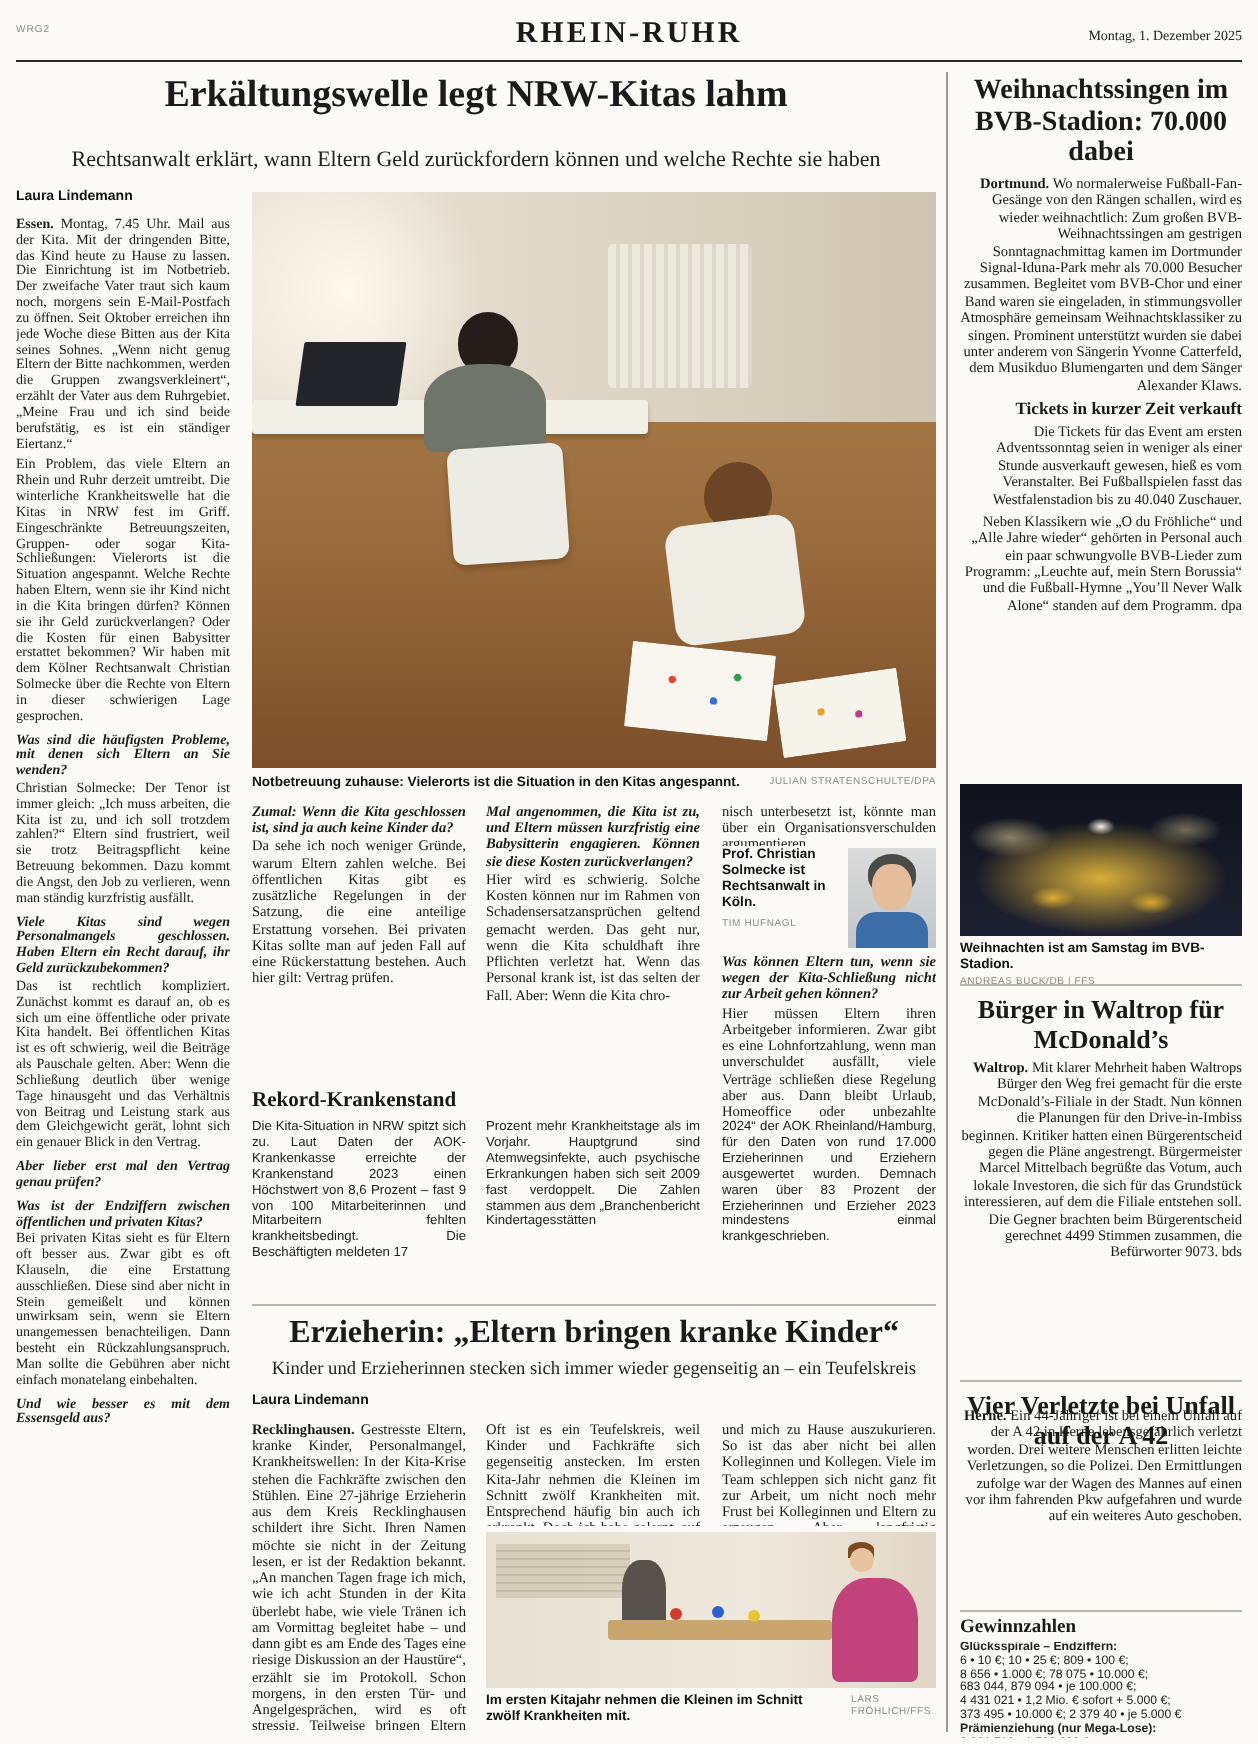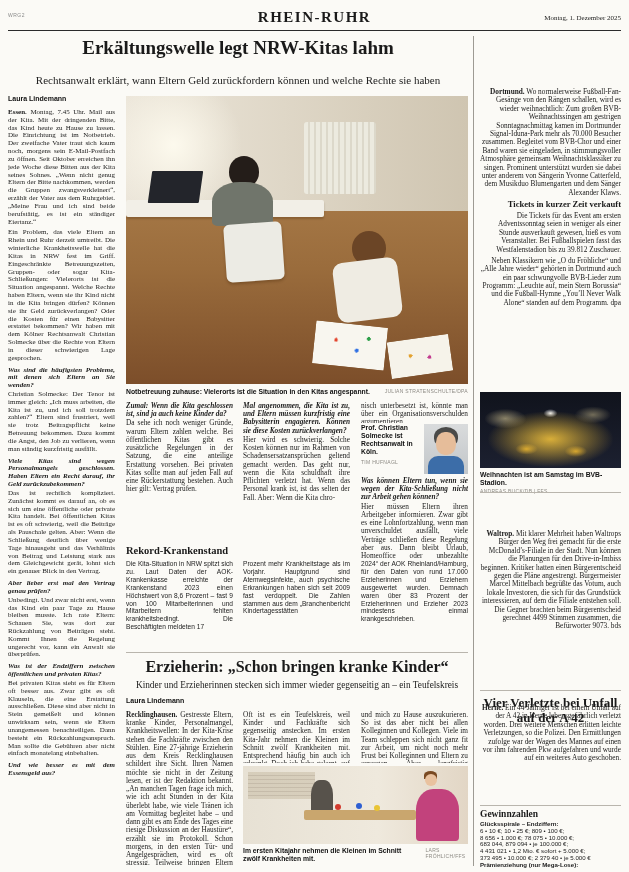--- a/index.html
+++ b/index.html
@@ -133,21 +133,20 @@
   </div>
 
   <div class="abs body-col body-sm" style="left:8px;top:109px;width:107px;height:756px;">
     <p><span class="city">Essen.</span> <span>Montag, 7.45 Uhr. Mail aus der Kita. Mit der dringenden Bitte, das Kind heute zu Hause zu lassen. Die Einrichtung ist im Notbetrieb. Der zweifache Vater traut sich kaum noch, morgens sein E-Mail-Postfach zu öffnen. Seit Oktober erreichen ihn jede Woche diese Bitten aus der Kita seines Sohnes. „Wenn nicht genug Eltern der Bitte nachkommen, werden die Gruppen zwangsverkleinert“, erzählt der Vater aus dem Ruhrgebiet. „Meine Frau und ich sind beide berufstätig, es ist ein ständiger Eiertanz.“</span></p>
     <p>Ein Problem, das viele Eltern an Rhein und Ruhr derzeit umtreibt. Die winterliche Krankheitswelle hat die Kitas in NRW fest im Griff. Eingeschränkte Betreuungszeiten, Gruppen- oder sogar Kita-Schließungen: Vielerorts ist die Situation angespannt. Welche Rechte haben Eltern, wenn sie ihr Kind nicht in die Kita bringen dürfen? Können sie ihr Geld zurückverlangen? Oder die Kosten für einen Babysitter erstattet bekommen? Wir haben mit dem Kölner Rechtsanwalt Christian Solmecke über die Rechte von Eltern in dieser schwierigen Lage gesprochen.</p>
     <p class="q">Was sind die häufigsten Probleme, mit denen sich Eltern an Sie wenden?</p>
     <p>Christian Solmecke: Der Tenor ist immer gleich: „Ich muss arbeiten, die Kita ist zu, und ich soll trotzdem zahlen?“ Eltern sind frustriert, weil sie trotz Beitragspflicht keine Betreuung bekommen. Dazu kommt die Angst, den Job zu verlieren, wenn man ständig kurzfristig ausfällt.</p>
     <p class="q">Viele Kitas sind wegen Personalmangels geschlossen. Haben Eltern ein Recht darauf, ihr Geld zurückzubekommen?</p>
     <p>Das ist rechtlich kompliziert. Zunächst kommt es darauf an, ob es sich um eine öffentliche oder private Kita handelt. Bei öffentlichen Kitas ist es oft schwierig, weil die Beiträge als Pauschale gelten. Aber: Wenn die Schließung deutlich über wenige Tage hinausgeht und das Verhältnis von Beitrag und Leistung stark aus dem Gleichgewicht gerät, lohnt sich ein genauer Blick in den Vertrag.</p>
     <p class="q">Aber lieber erst mal den Vertrag genau prüfen?</p>
-    <p>Unbedingt. Und zwar nicht erst, wenn das Kind ein paar Tage zu Hause bleiben musste. Ich rate Eltern: Schauen Sie, was dort zur Rückzahlung von Beiträgen steht. Kommt Ihnen die Regelung ungerecht vor, kann ein Anwalt sie überprüfen.</p>
     <p class="q">Was ist der Endziffern zwischen öffentlichen und privaten Kitas?</p>
     <p>Bei privaten Kitas sieht es für Eltern oft besser aus. Zwar gibt es oft Klauseln, die eine Erstattung ausschließen. Diese sind aber nicht in Stein gemeißelt und können unwirksam sein, wenn sie Eltern unangemessen benachteiligen. Dann besteht ein Rückzahlungsanspruch. Man sollte die Gebühren aber nicht einfach monatelang einbehalten.</p>
     <p class="q">Und wie besser es mit dem Essensgeld aus?</p>
   </div>
 
   <div class="abs body-col" style="left:126px;top:402px;width:107px;height:140px;">
     <p class="q" style="margin-top:0 !important;">Zumal: Wenn die Kita geschlossen ist, sind ja auch keine Kinder da?</p>
     <p>Da sehe ich noch weniger Gründe, warum Eltern zahlen welche. Bei öffentlichen Kitas gibt es zusätzliche Regelungen in der Satzung, die eine anteilige Erstattung vorsehen. Bei privaten Kitas sollte man auf jeden Fall auf eine Rückerstattung bestehen. Auch hier gilt: Vertrag prüfen.</p>
   </div>
 
@@ -177,21 +176,21 @@
     <p>Hier müssen Eltern ihren Arbeitgeber informieren. Zwar gibt es eine Lohnfortzahlung, wenn man unverschuldet ausfällt, viele Verträge schließen diese Regelung aber aus. Dann bleibt Urlaub, Homeoffice oder unbezahlte Freistellung. Eltern tragen hier das Risiko.</p>
 
   </div>
 
   <div class="abs infobox-head" style="left:126px;top:545px;width:160px;">Rekord-Krankenstand</div>
   <div class="abs infobox-col" style="left:126px;top:560px;width:107px;height:97px;">Die Kita-Situation in NRW spitzt sich zu. Laut Daten der AOK-Krankenkasse erreichte der Krankenstand 2023 einen Höchstwert von 8,6 Prozent – fast 9 von 100 Mitarbeiterinnen und Mitarbeitern fehlten krankheitsbedingt. Die Beschäftigten meldeten 17</div>
   <div class="abs infobox-col" style="left:243px;top:560px;width:107px;height:97px;">Prozent mehr Krankheitstage als im Vorjahr. Hauptgrund sind Atemwegsinfekte, auch psychische Erkrankungen haben sich seit 2009 fast verdoppelt. Die Zahlen stammen aus dem „Branchenbericht Kindertagesstätten</div>
   <div class="abs infobox-col" style="left:361px;top:560px;width:107px;height:97px;">2024“ der AOK Rheinland/Hamburg, für den Daten von rund 17.000 Erzieherinnen und Erziehern ausgewertet wurden. Demnach waren über 83 Prozent der Erzieherinnen und Erzieher 2023 mindestens einmal krankgeschrieben.</div>
 
   <div class="abs lrule" style="left:126px;top:652px;width:342px;"></div>
-  <div class="abs headline-m center" style="left:126px;top:658px;width:342px;">Erzieherin: „Schon bringen kranke Kinder“</div>
+  <div class="abs headline-m center" style="left:126px;top:658px;width:342px;">Erzieherin: „Eltern bringen kranke Kinder“</div>
   <div class="abs dek-s center" style="left:126px;top:680px;width:342px;">Kinder und Erzieherinnen stecken sich immer wieder gegenseitig an – ein Teufelskreis</div>
   <div class="abs byline" style="left:126px;top:697px;">Laura Lindemann</div>
 
   <div class="abs body-col" style="left:126px;top:711px;width:107px;height:154px;">
     <p><span class="city">Recklinghausen.</span> <span>Gestresste Eltern, kranke Kinder, Personalmangel, Krankheitswellen: In der Kita-Krise stehen die Fachkräfte zwischen den Stühlen. Eine 27-jährige Erzieherin aus dem Kreis Recklinghausen schildert ihre Sicht. Ihren Namen möchte sie nicht in der Zeitung lesen, er ist der Redaktion bekannt. „An manchen Tagen frage ich mich, wie ich acht Stunden in der Kita überlebt habe, wie viele Tränen ich am Vormittag begleitet habe – und dann gibt es am Ende des Tages eine riesige Diskussion an der Haustüre“, erzählt sie im Protokoll. Schon morgens, in den ersten Tür- und Angelgesprächen, wird es oft stressig. Teilweise bringen Eltern die Kinder krank in die Kita, weil sie nicht wissen wohin mit ihnen.</span></p>
   </div>
   <div class="abs body-col" style="left:243px;top:711px;width:107px;height:52px;">
     <p>Oft ist es ein Teufelskreis, weil Kinder und Fachkräfte sich gegenseitig anstecken. Im ersten Kita-Jahr nehmen die Kleinen im Schnitt zwölf Krankheiten mit. Entsprechend häufig bin auch ich erkrankt. Doch ich habe gelernt, auf meine Gesundheit zu achten</p>
   </div>
   <div class="abs body-col" style="left:361px;top:711px;width:107px;height:52px;">
@@ -209,34 +208,36 @@
     <div class="kp-childhead"></div>
     <div class="kp-childbody"></div>
   </div>
   <div class="abs cap-row" style="left:243px;top:847px;width:225px;">
     <span class="caption">Im ersten Kitajahr nehmen die Kleinen im Schnitt zwölf Krankheiten mit.</span>
     <span class="credit">LARS FRÖHLICH/FFS</span>
   </div>
 
   <div class="abs vrule" style="left:473px;top:36px;height:830px;"></div>
 
+  <div class="abs sb-headline center" style="left:480px;top:38px;width:141px;">Weihnachtssingen im BVB-Stadion: 70.000 dabei</div>
   <div class="abs sb-body" style="left:480px;top:88px;width:141px;height:300px;">
     <p><span class="city">Dortmund.</span> <span>Wo normalerweise Fußball-Fan-Gesänge von den Rängen schallen, wird es wieder weihnachtlich: Zum großen BVB-Weihnachtssingen am gestrigen Sonntagnachmittag kamen im Dortmunder Signal-Iduna-Park mehr als 70.000 Besucher zusammen. Begleitet vom BVB-Chor und einer Band waren sie eingeladen, in stimmungsvoller Atmosphäre gemeinsam Weihnachtsklassiker zu singen. Prominent unterstützt wurden sie dabei unter anderem von Sängerin Yvonne Catterfeld, dem Musikduo Blumengarten und dem Sänger Alexander Klaws.</span></p>
     <p class="sb-sub">Tickets in kurzer Zeit verkauft</p>
-    <p>Die Tickets für das Event am ersten Adventssonntag seien in weniger als einer Stunde ausverkauft gewesen, hieß es vom Veranstalter. Bei Fußballspielen fasst das Westfalenstadion bis zu 39.812 Zuschauer.</p>
-    <p>Neben Klassikern wie „O du Fröhliche“ und „Alle Jahre wieder“ gehörten in Dortmund auch ein paar schwungvolle BVB-Lieder zum Programm: „Leuchte auf, mein Stern Borussia“ und die Fußball-Hymne „You’ll Never Walk Alone“ standen auf dem Programm.  dpa</p>
+    <p>Die Tickets für das Event am ersten Adventssonntag seien in weniger als einer Stunde ausverkauft gewesen, hieß es vom Veranstalter. Bei Fußballspielen fasst das Westfalenstadion bis zu 40.040 Zuschauer.</p>
+    <p>Neben Klassikern wie „O du Fröhliche“ und „Alle Jahre wieder“ gehörten in Personal auch ein paar schwungvolle BVB-Lieder zum Programm: „Leuchte auf, mein Stern Borussia“ und die Fußball-Hymne „You’ll Never Walk Alone“ standen auf dem Programm.  dpa</p>
   </div>
   <div id="bvb-photo" class="ph" style="left:480px;top:392px;width:141px;height:76px;"></div>
   <div class="abs cap-row" style="left:480px;top:471px;width:141px;flex-direction:column;gap:1px;">
     <span class="caption">Weihnachten ist am Samstag im BVB-Stadion.</span>
     <span class="credit">ANDREAS BUCK/DB | FFS</span>
   </div>
 
   <div class="abs lrule" style="left:480px;top:492px;width:141px;"></div>
 
+  <div class="abs sb-headline2 center" style="left:480px;top:498px;width:141px;">Bürger in Waltrop für McDonald’s</div>
   <div class="abs sb-body" style="left:480px;top:530px;width:141px;height:156px;">
     <p><span class="city">Waltrop.</span> <span>Mit klarer Mehrheit haben Waltrops Bürger den Weg frei gemacht für die erste McDonald’s-Filiale in der Stadt. Nun können die Planungen für den Drive-in-Imbiss beginnen. Kritiker hatten einen Bürgerentscheid gegen die Pläne angestrengt. Bürgermeister Marcel Mittelbach begrüßte das Votum, auch lokale Investoren, die sich für das Grundstück interessieren, auf dem die Filiale entstehen soll. Die Gegner brachten beim Bürgerentscheid gerechnet 4499 Stimmen zusammen, die Befürworter 9073.  bds</span></p>
   </div>
 
   <div class="abs lrule" style="left:480px;top:690px;width:141px;"></div>
 
   <div class="abs sb-headline2 center" style="left:480px;top:696px;width:141px;">Vier Verletzte bei Unfall auf der A 42</div>
   <div class="abs sb-body" style="left:480px;top:704px;width:141px;height:76px;">
     <p><span class="city">Herne.</span> <span>Ein 44-Jähriger ist bei einem Unfall auf der A 42 in Herne lebensgefährlich verletzt worden. Drei weitere Menschen erlitten leichte Verletzungen, so die Polizei. Den Ermittlungen zufolge war der Wagen des Mannes auf einen vor ihm fahrenden Pkw aufgefahren und wurde auf ein weiteres Auto geschoben.</span></p>
   </div>

